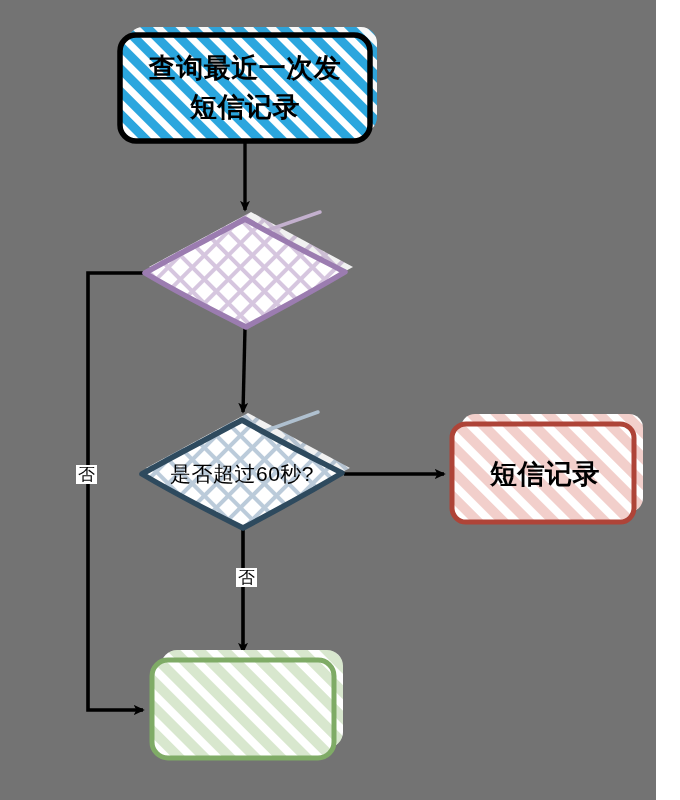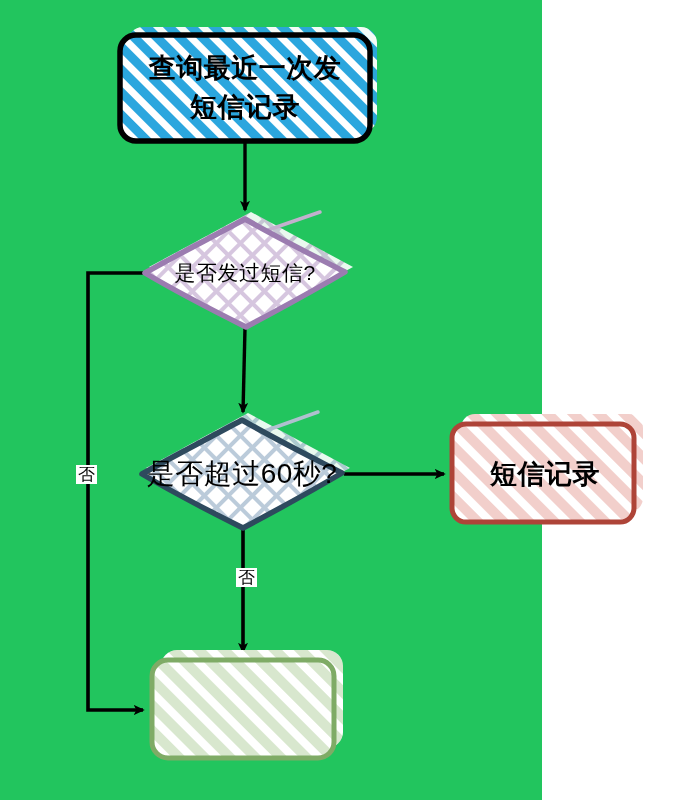--- a/index.html
+++ b/index.html
@@ -8,23 +8,23 @@
     background: #ffffff;
   }
   body {
     width: 680px;
     height: 800px;
     font-family: "Liberation Sans", "DejaVu Sans", sans-serif;
     overflow: hidden;
   }
   #flow-root {
     position: relative;
-    width: 542px;
+    width: 656px;
     height: 800px;
-    background: #22c55e;
+    background: #737373;
   }
   #flow-svg {
     position: absolute;
     left: 0;
     top: 0;
     width: 680px;
     height: 800px;
   }
   .node-label {
     position: absolute;
@@ -52,21 +52,21 @@
     width: 200px;
     height: 42px;
     font-size: 21px;
     font-weight: 400;
   }
   .lbl-dec2 {
     left: 142px;
     top: 453px;
     width: 200px;
     height: 42px;
-    font-size: 28px;
+    font-size: 21px;
     font-weight: 400;
   }
   .lbl-alert {
     left: 455px;
     top: 436px;
     width: 180px;
     height: 76px;
     font-size: 27px;
   }
   .lbl-send {
@@ -184,21 +184,20 @@
     <g>
       <rect x="161" y="650" width="182" height="98" rx="16" ry="16" fill="url(#hatch-green)"></rect>
       <rect x="152" y="660" width="182" height="98" rx="16" ry="16" fill="url(#hatch-green)"></rect>
       <rect x="152" y="660" width="182" height="98" rx="16" ry="16" fill="none" stroke="#7FAB66" stroke-width="5"></rect>
     </g>
   </svg>
 
   <div class="node-label lbl-start">查询最近一次发
 短信记录</div>
 
-  <div class="node-label lbl-dec1">是否发过短信?</div>
 
   <div class="node-label lbl-dec2">是否超过60秒?</div>
 
   <div class="node-label lbl-alert">短信记录</div>
 
 
   <div class="edge-label el-no1">否</div>
 
   <div class="edge-label el-no2">否</div>
 

